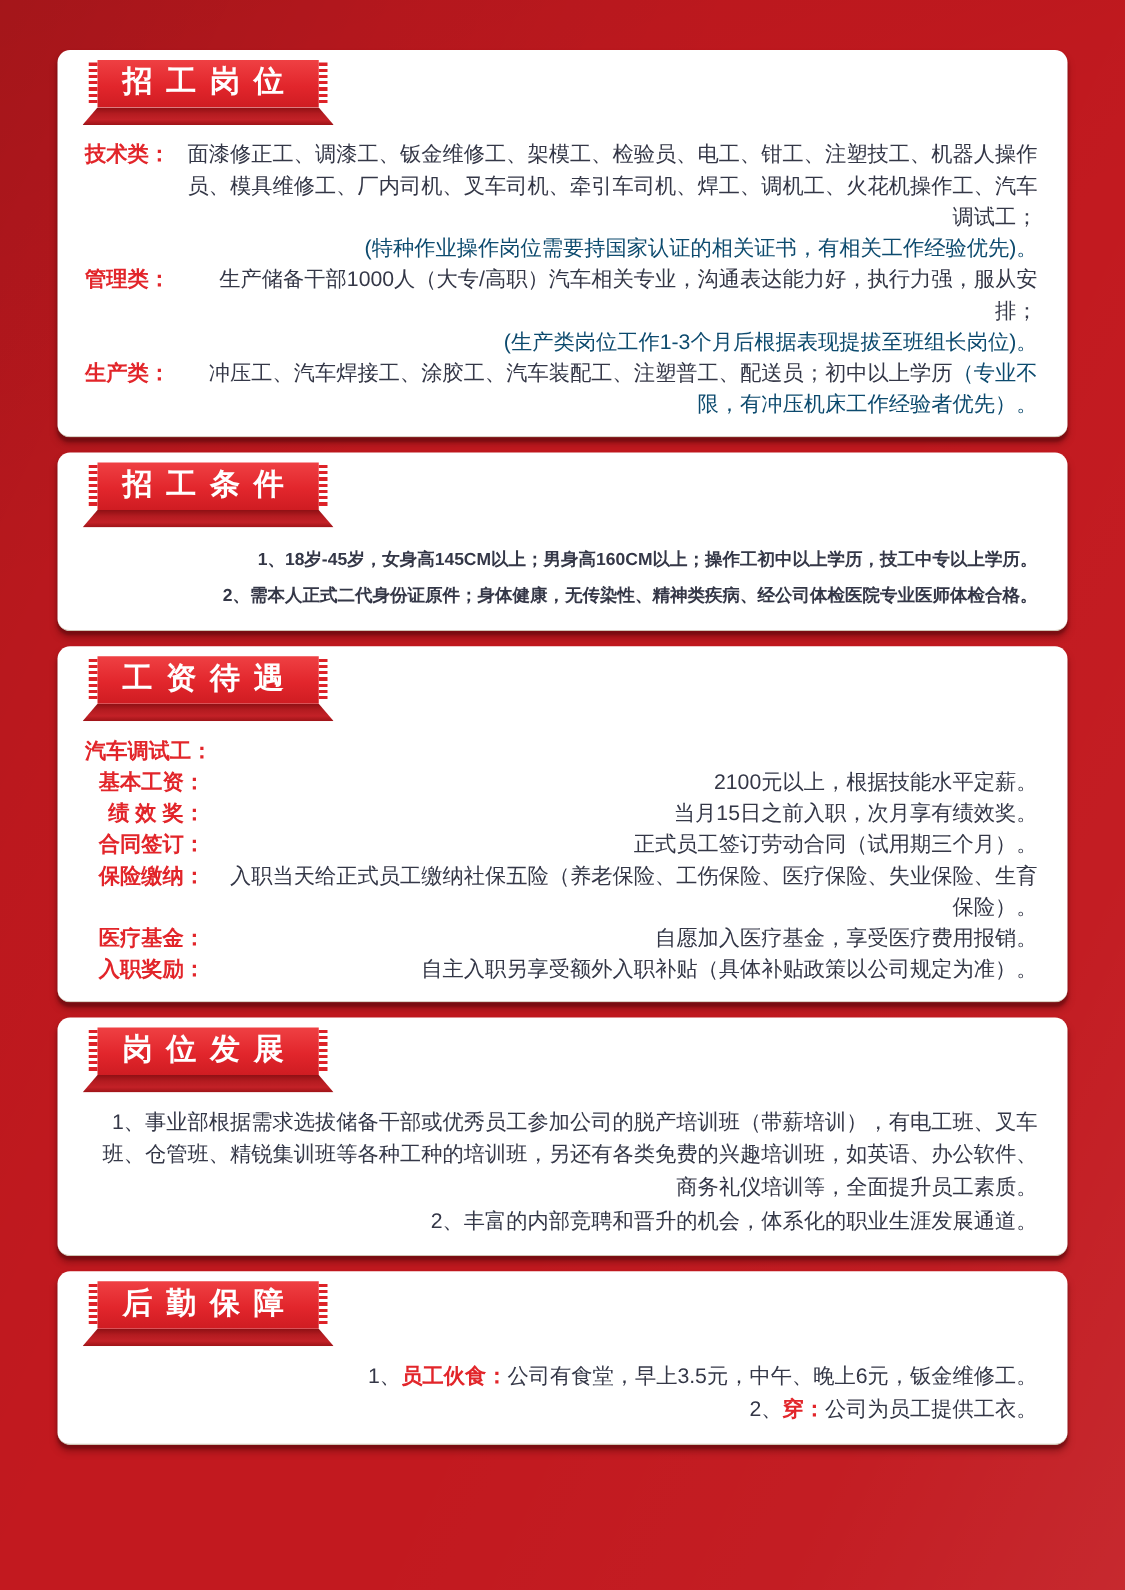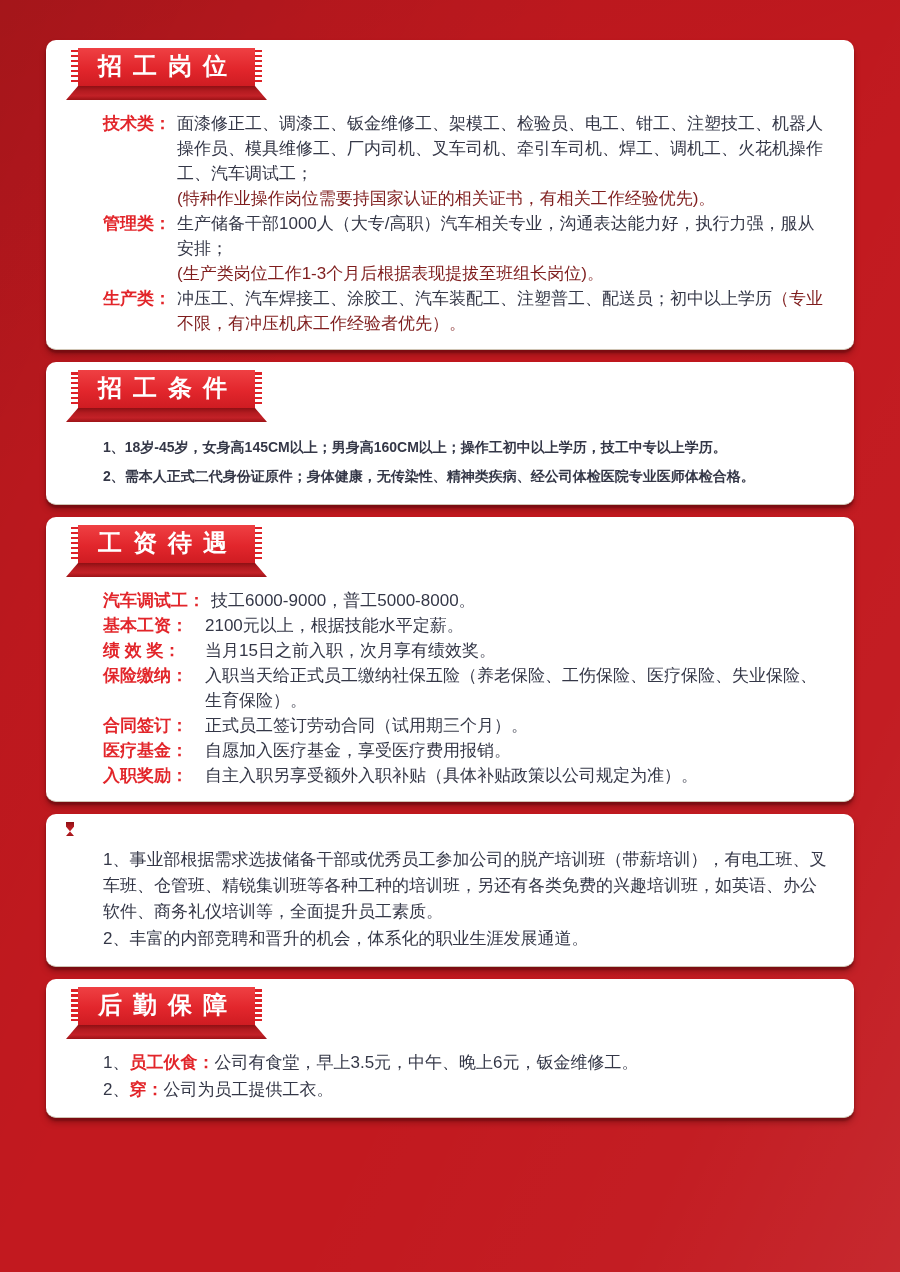--- a/index.html
+++ b/index.html
@@ -11,20 +11,21 @@
       linear-gradient(295deg, rgba(255,255,255,0.07) 0%, rgba(255,255,255,0.02) 18%, rgba(255,255,255,0) 42%),
       linear-gradient(160deg, rgba(0,0,0,0.06) 0%, rgba(0,0,0,0) 30%),
       #c2191f;
   }
   .page{box-sizing:border-box;width:900px;height:1272px;padding:40px 46px 0;}
   .card{
     position:relative;background:#ffffff;border-radius:10px;
     padding:6px 24px 13px 22px;margin-bottom:12px;
     box-shadow:0 3px 2px rgba(96,10,13,0.55), 0 5px 6px rgba(70,5,8,0.35);
     border-bottom:1px solid #cfc4b4;
+    text-align:right;
   }
   
   .ribbon{width:max-content;margin:2px 0 11px 2px;}
   .ribbon-banner{
     position:relative;margin:0 8px;padding:3px 17px 5px 20px;
     background:linear-gradient(180deg,#ef4043 0%,#e2262c 55%,#cf1c22 100%);
   }
   .ribbon-banner::before,.ribbon-banner::after{
     content:"";position:absolute;top:2px;bottom:2px;width:7px;
     background:repeating-linear-gradient(to bottom,#dd2228 0 2.5px,rgba(221,34,40,0) 2.5px 5px);
@@ -36,24 +37,24 @@
     font-weight:700;font-size:24px;line-height:30px;color:#ffffff;
     letter-spacing:11px;white-space:nowrap;
   }
   .ribbon-base{
     height:14px;margin:0 -4px;
     background:linear-gradient(180deg,#8e1014 0%,#b31b20 35%,#c32127 70%,#9d1317 100%);
     clip-path:polygon(12px 0, calc(100% - 12px) 0, 100% 100%, 0 100%);
   }
   
   .navy{color:#343747;}
-  .blue{color:#7f1d1d;}
+  .blue{color:#0c4a6e;}
   .red-label{color:#e2252a;font-weight:700;}
   .block{display:block;}
-  .card-body{font-size:17px;line-height:25px;color:#343747;margin-left:35px;}
+  .card-body{font-size:17px;line-height:25px;color:#343747;}
   .line{margin:0 0 1px 0;}
   .bold-lines .line{font-weight:700;font-size:14px;line-height:28px;}
   .def-row{display:flex;align-items:flex-start;}
   .def-label{flex:0 0 auto;margin-right:6px;white-space:pre;}
   .def-text{flex:1;}
   .salary .def-label{min-width:96px;}
   .loose .line{line-height:26px;}
 </style>
 </head>
 <body>
@@ -107,51 +108,53 @@
   <section class="card salary">
     <div class="ribbon">
       <div class="ribbon-banner">
         <span class="ribbon-title">工资待遇</span>
       </div>
       <div class="ribbon-base"></div>
     </div>
     <div class="card-body">
       <div class="def-row">
         <span class="def-label red-label">汽车调试工：</span>
-        <div class="def-text navy">技工6000-9000，普工5000-8000。</div>
       </div>
       <div class="def-row">
         <span class="def-label red-label">基本工资：</span>
         <div class="def-text navy">2100元以上，根据技能水平定薪。</div>
       </div>
       <div class="def-row">
         <span class="def-label red-label">绩 效 奖：</span>
         <div class="def-text navy">当月15日之前入职，次月享有绩效奖。</div>
       </div>
       <div class="def-row">
+        <span class="def-label red-label">合同签订：</span>
+        <div class="def-text navy">正式员工签订劳动合同（试用期三个月）。</div>
+      </div>
+      <div class="def-row">
         <span class="def-label red-label">保险缴纳：</span>
         <div class="def-text navy">入职当天给正式员工缴纳社保五险（养老保险、工伤保险、医疗保险、失业保险、生育保险）。</div>
-      </div>
-      <div class="def-row">
-        <span class="def-label red-label">合同签订：</span>
-        <div class="def-text navy">正式员工签订劳动合同（试用期三个月）。</div>
       </div>
       <div class="def-row">
         <span class="def-label red-label">医疗基金：</span>
         <div class="def-text navy">自愿加入医疗基金，享受医疗费用报销。</div>
       </div>
       <div class="def-row">
         <span class="def-label red-label">入职奖励：</span>
         <div class="def-text navy">自主入职另享受额外入职补贴（具体补贴政策以公司规定为准）。</div>
       </div>
     </div>
   </section>
 
   <section class="card">
     <div class="ribbon">
+      <div class="ribbon-banner">
+        <span class="ribbon-title">岗位发展</span>
+      </div>
       <div class="ribbon-base"></div>
     </div>
     <div class="card-body loose">
       <p class="line navy">1、事业部根据需求选拔储备干部或优秀员工参加公司的脱产培训班（带薪培训），有电工班、叉车班、仓管班、精锐集训班等各种工种的培训班，另还有各类免费的兴趣培训班，如英语、办公软件、商务礼仪培训等，全面提升员工素质。</p>
       <p class="line navy">2、丰富的内部竞聘和晋升的机会，体系化的职业生涯发展通道。</p>
     </div>
   </section>
 
   <section class="card">
     <div class="ribbon">

